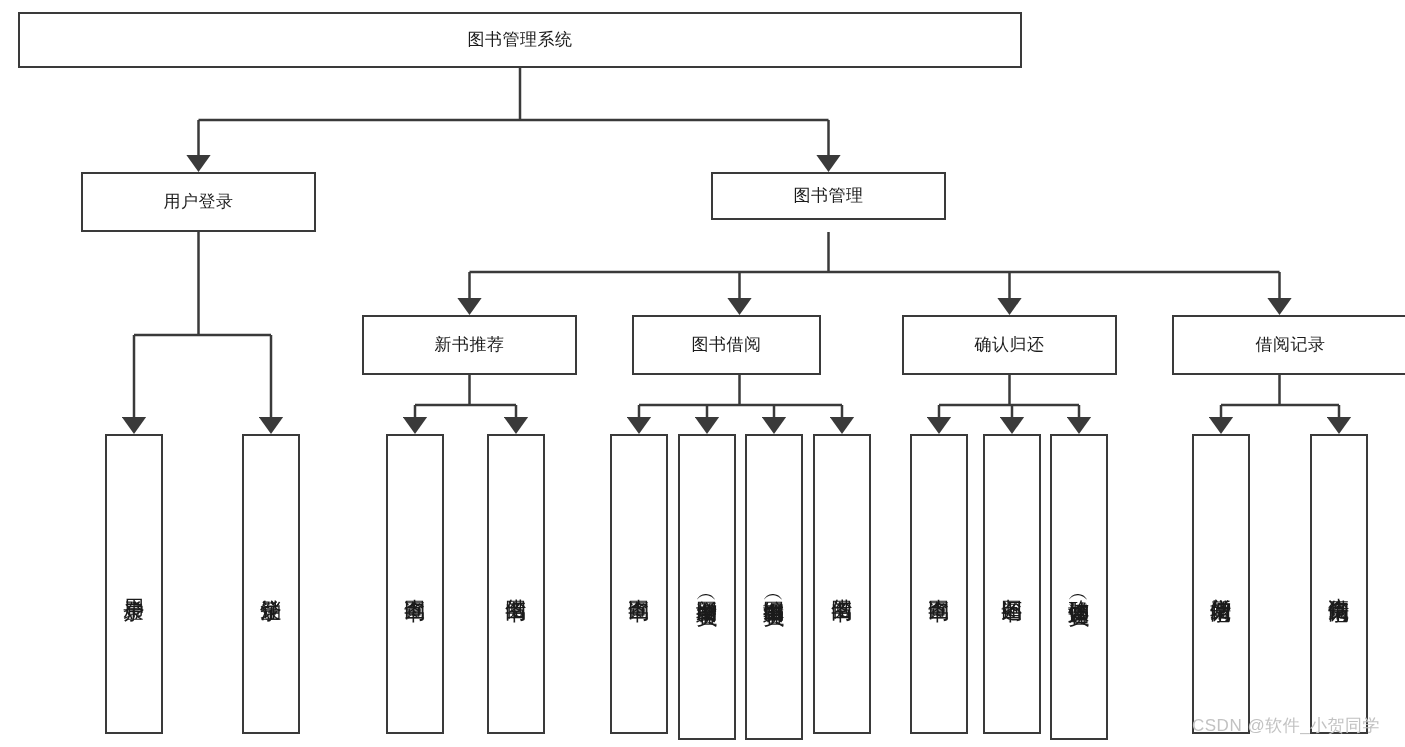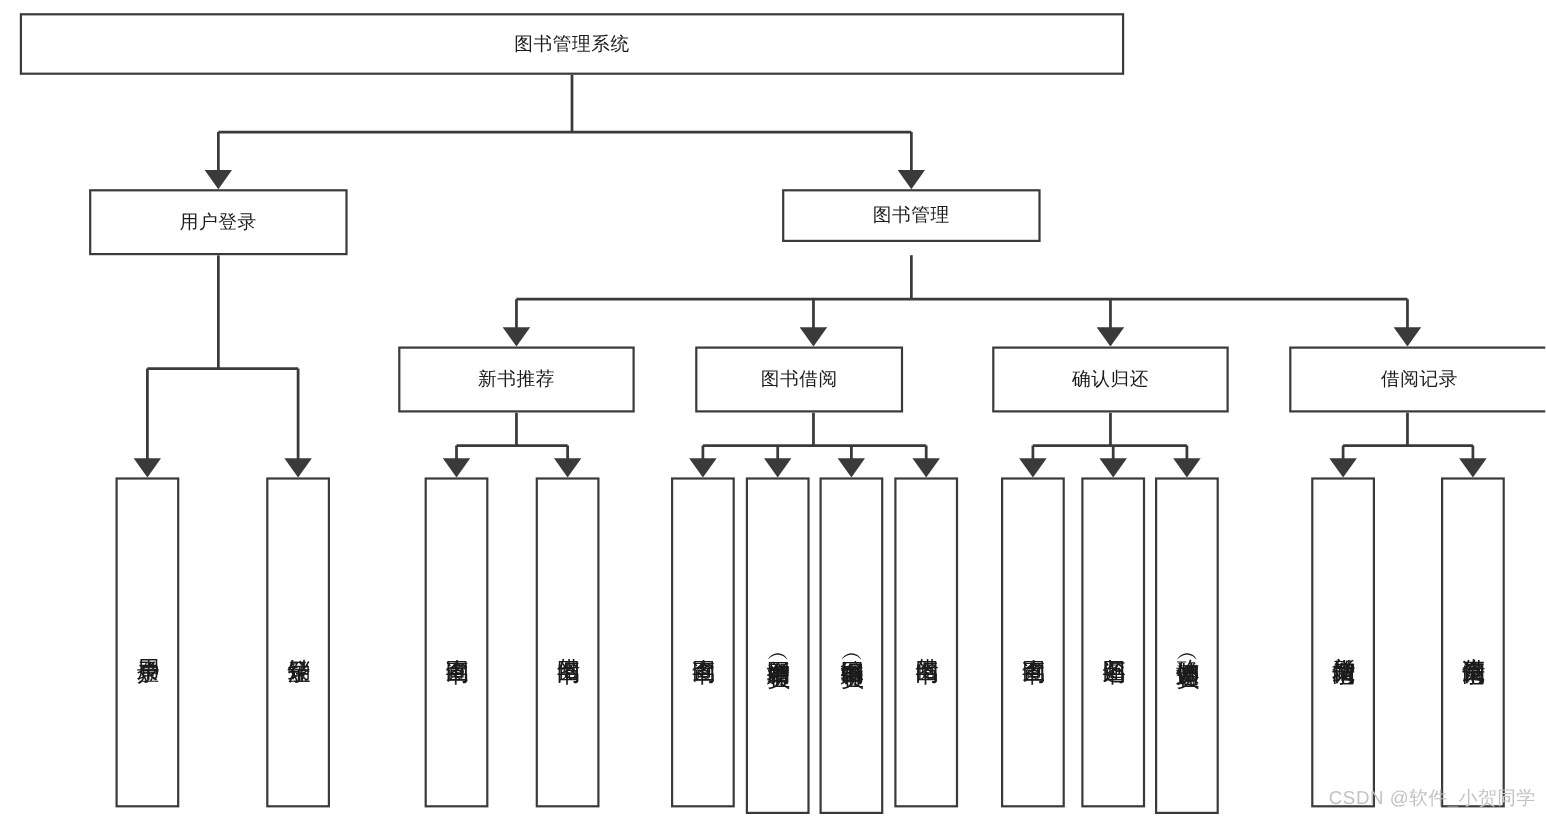--- a/index.html
+++ b/index.html
@@ -54,21 +54,20 @@
     letter-spacing: 1px;
     white-space: nowrap;
   }
   .watermark {
     position: absolute;
     color: #c2c2c2;
     font-size: 17px;
     letter-spacing: 0.5px;
     white-space: nowrap;
     user-select: none;
-    margin-left: 16px;
   }
 </style>
 </head>
 <body>
 
 <div id="canvas">
 
   <svg class="edges" viewBox="0 0 1405 747" xmlns="http://www.w3.org/2000/svg">
     <defs>
       <marker id="arrow" markerWidth="10" markerHeight="10" refX="3" refY="5" orient="auto" markerUnits="strokeWidth">

